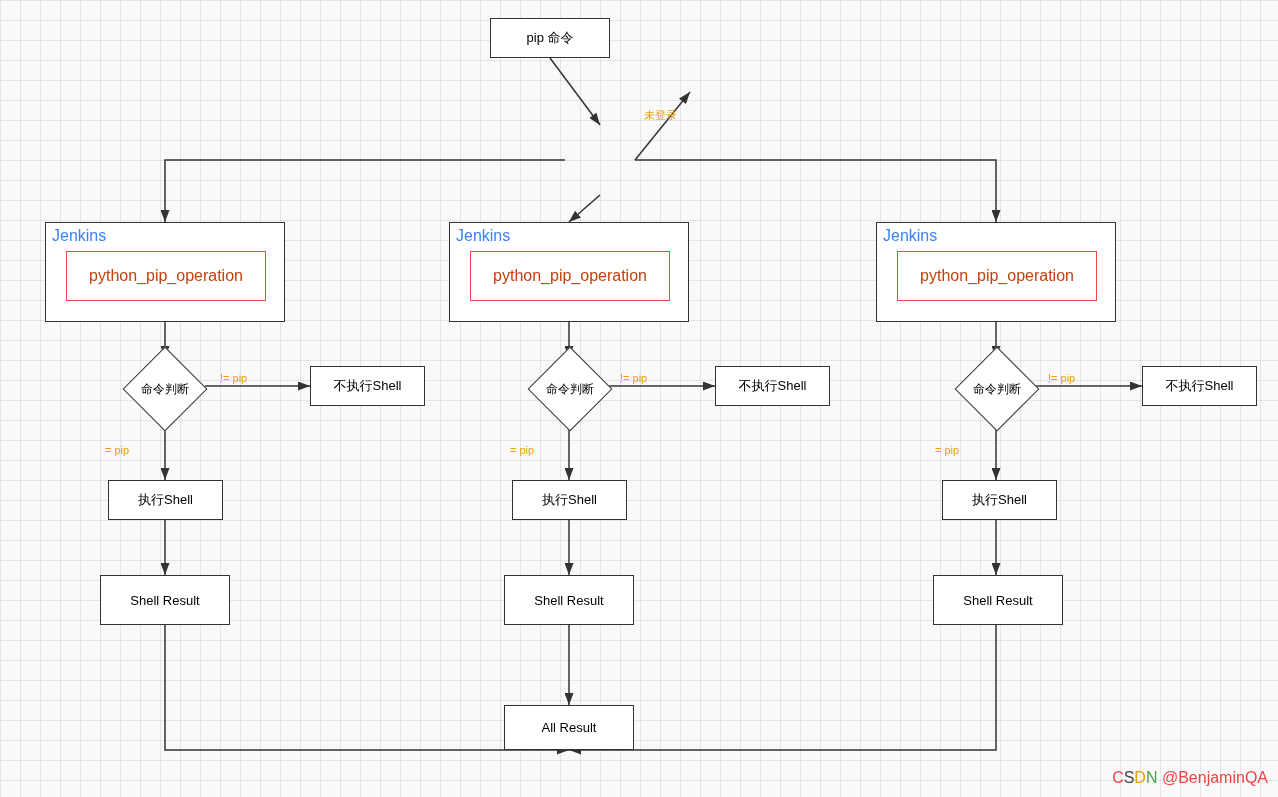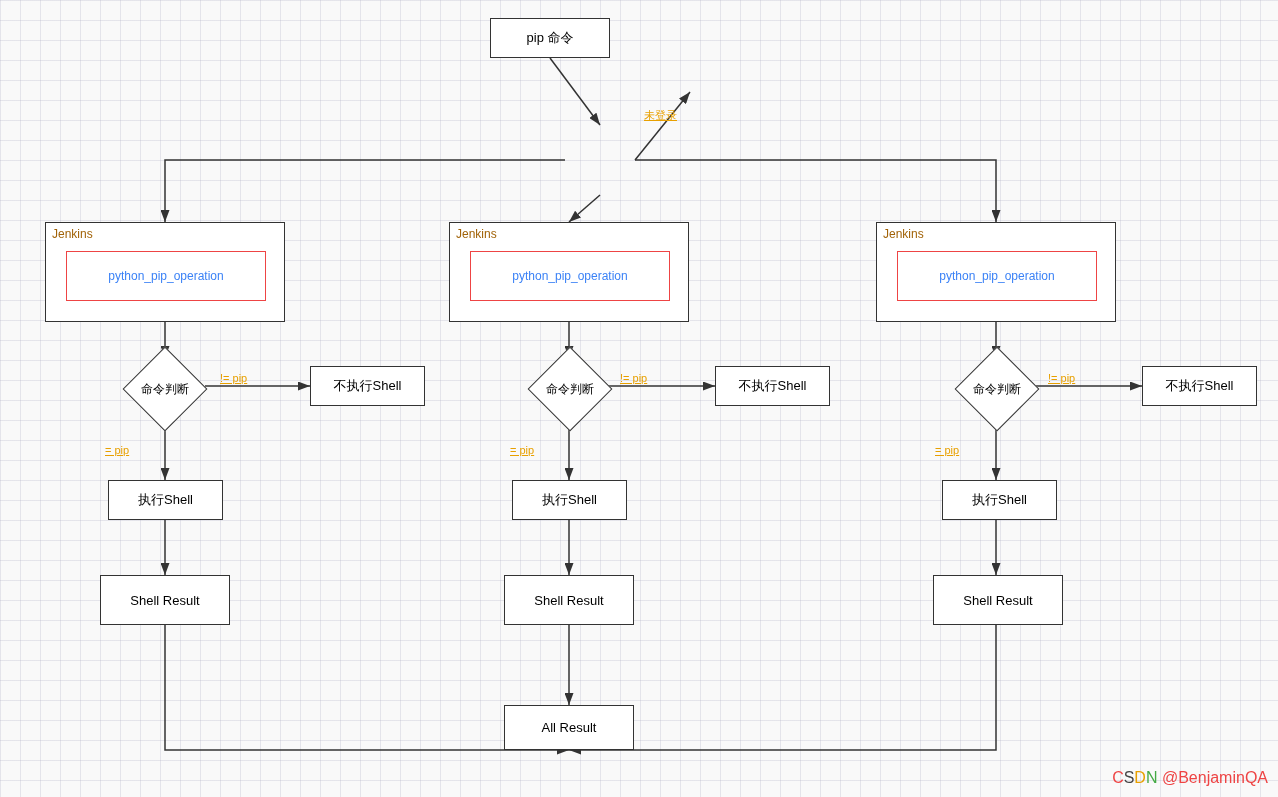--- a/index.html
+++ b/index.html
@@ -39,41 +39,40 @@
       border: 1.5px solid #333;
     }
     .rect { }
     .outer-box {
       position: absolute;
       background: white;
       border: 1.5px solid #333;
     }
     .outer-label {
       position: absolute;
-      font-size: 12px;
-      color: #a16207;
+      font-size: 16px;
+      color: #3b82f6;
     }
     .inner-box {
       position: absolute;
       background: white;
       border: 1.5px solid #e44;
       display: flex;
       align-items: center;
       justify-content: center;
     }
     .inner-box span {
-      color: #3b82f6;
-      font-size: 12px;
+      color: #c2410c;
+      font-size: 16px;
     }
     .arrow-label {
       position: absolute;
       font-size: 11px;
       color: #e8a000;
       white-space: nowrap;
-      text-decoration: underline;
     }
     .watermark {
       position: absolute;
       bottom: 10px;
       right: 10px;
       font-size: 16px;
       color: #999;
     }
     .watermark span:nth-child(1) { color: #e44; }
     .watermark span:nth-child(2) { color: #444; }

